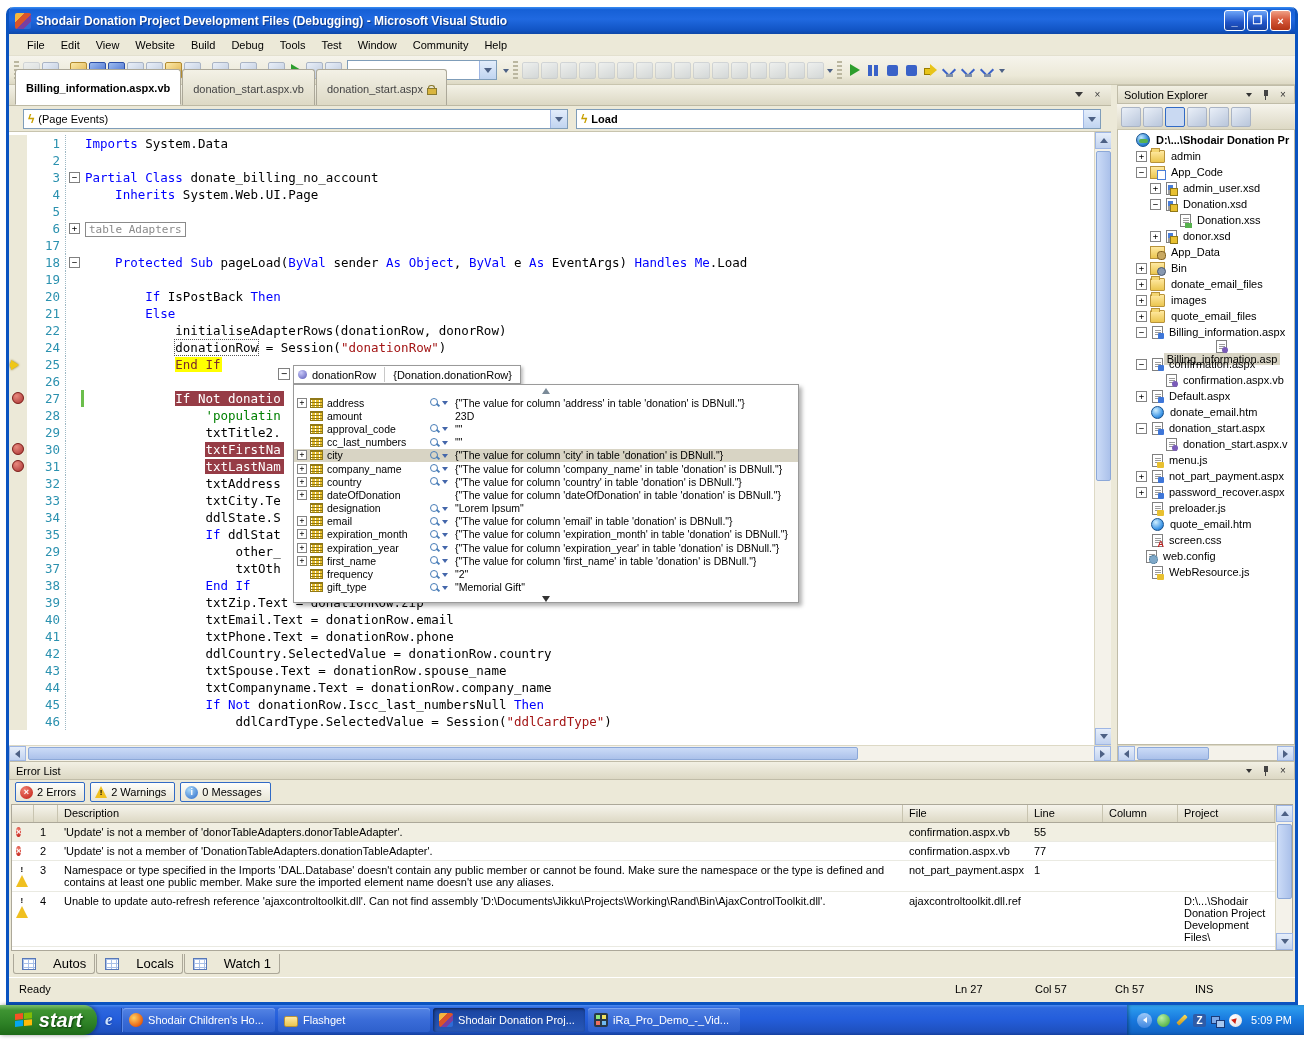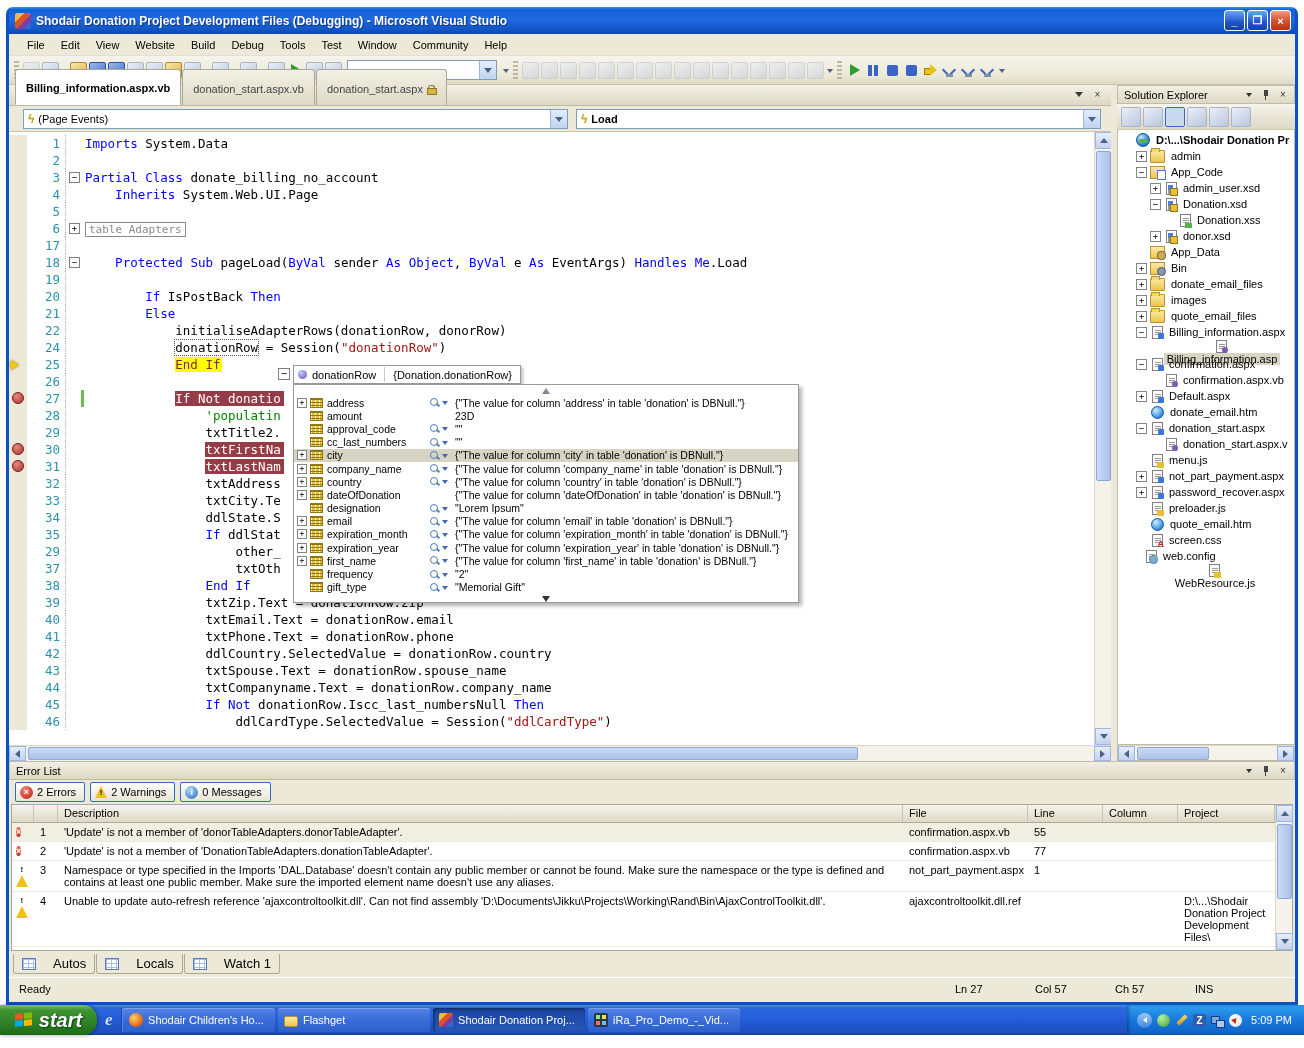--- a/index.html
+++ b/index.html
@@ -794,21 +794,21 @@
             <div class="trow" style="padding-left: 18px;">
               <span class="tspc"></span>
               <span class="ticon ic-css ic-page ic-css"></span>
               <span class="tlabel">screen.css</span>
             </div>
             <div class="trow" style="padding-left: 12px;">
               <span class="tspc"></span>
               <span class="ticon ic-config ic-page ic-config"></span>
               <span class="tlabel">web.config</span>
             </div>
-            <div class="trow" style="padding-left: 18px; flex-direction: column;">
+            <div class="trow" style="padding-left: 18px;">
               <span class="tspc"></span>
               <span class="ticon ic-js ic-page ic-js"></span>
               <span class="tlabel">WebResource.js</span>
             </div>
           </div>
         <div class="hscroll" style="border:1px solid #C0BCA8;border-top:1px solid #DDD9C5;">
           <span class="hbtn left"></span>
           <span class="hthumb" style="left:19px;width:72px;"></span>
           <span class="hbtn right"></span>
         </div>

